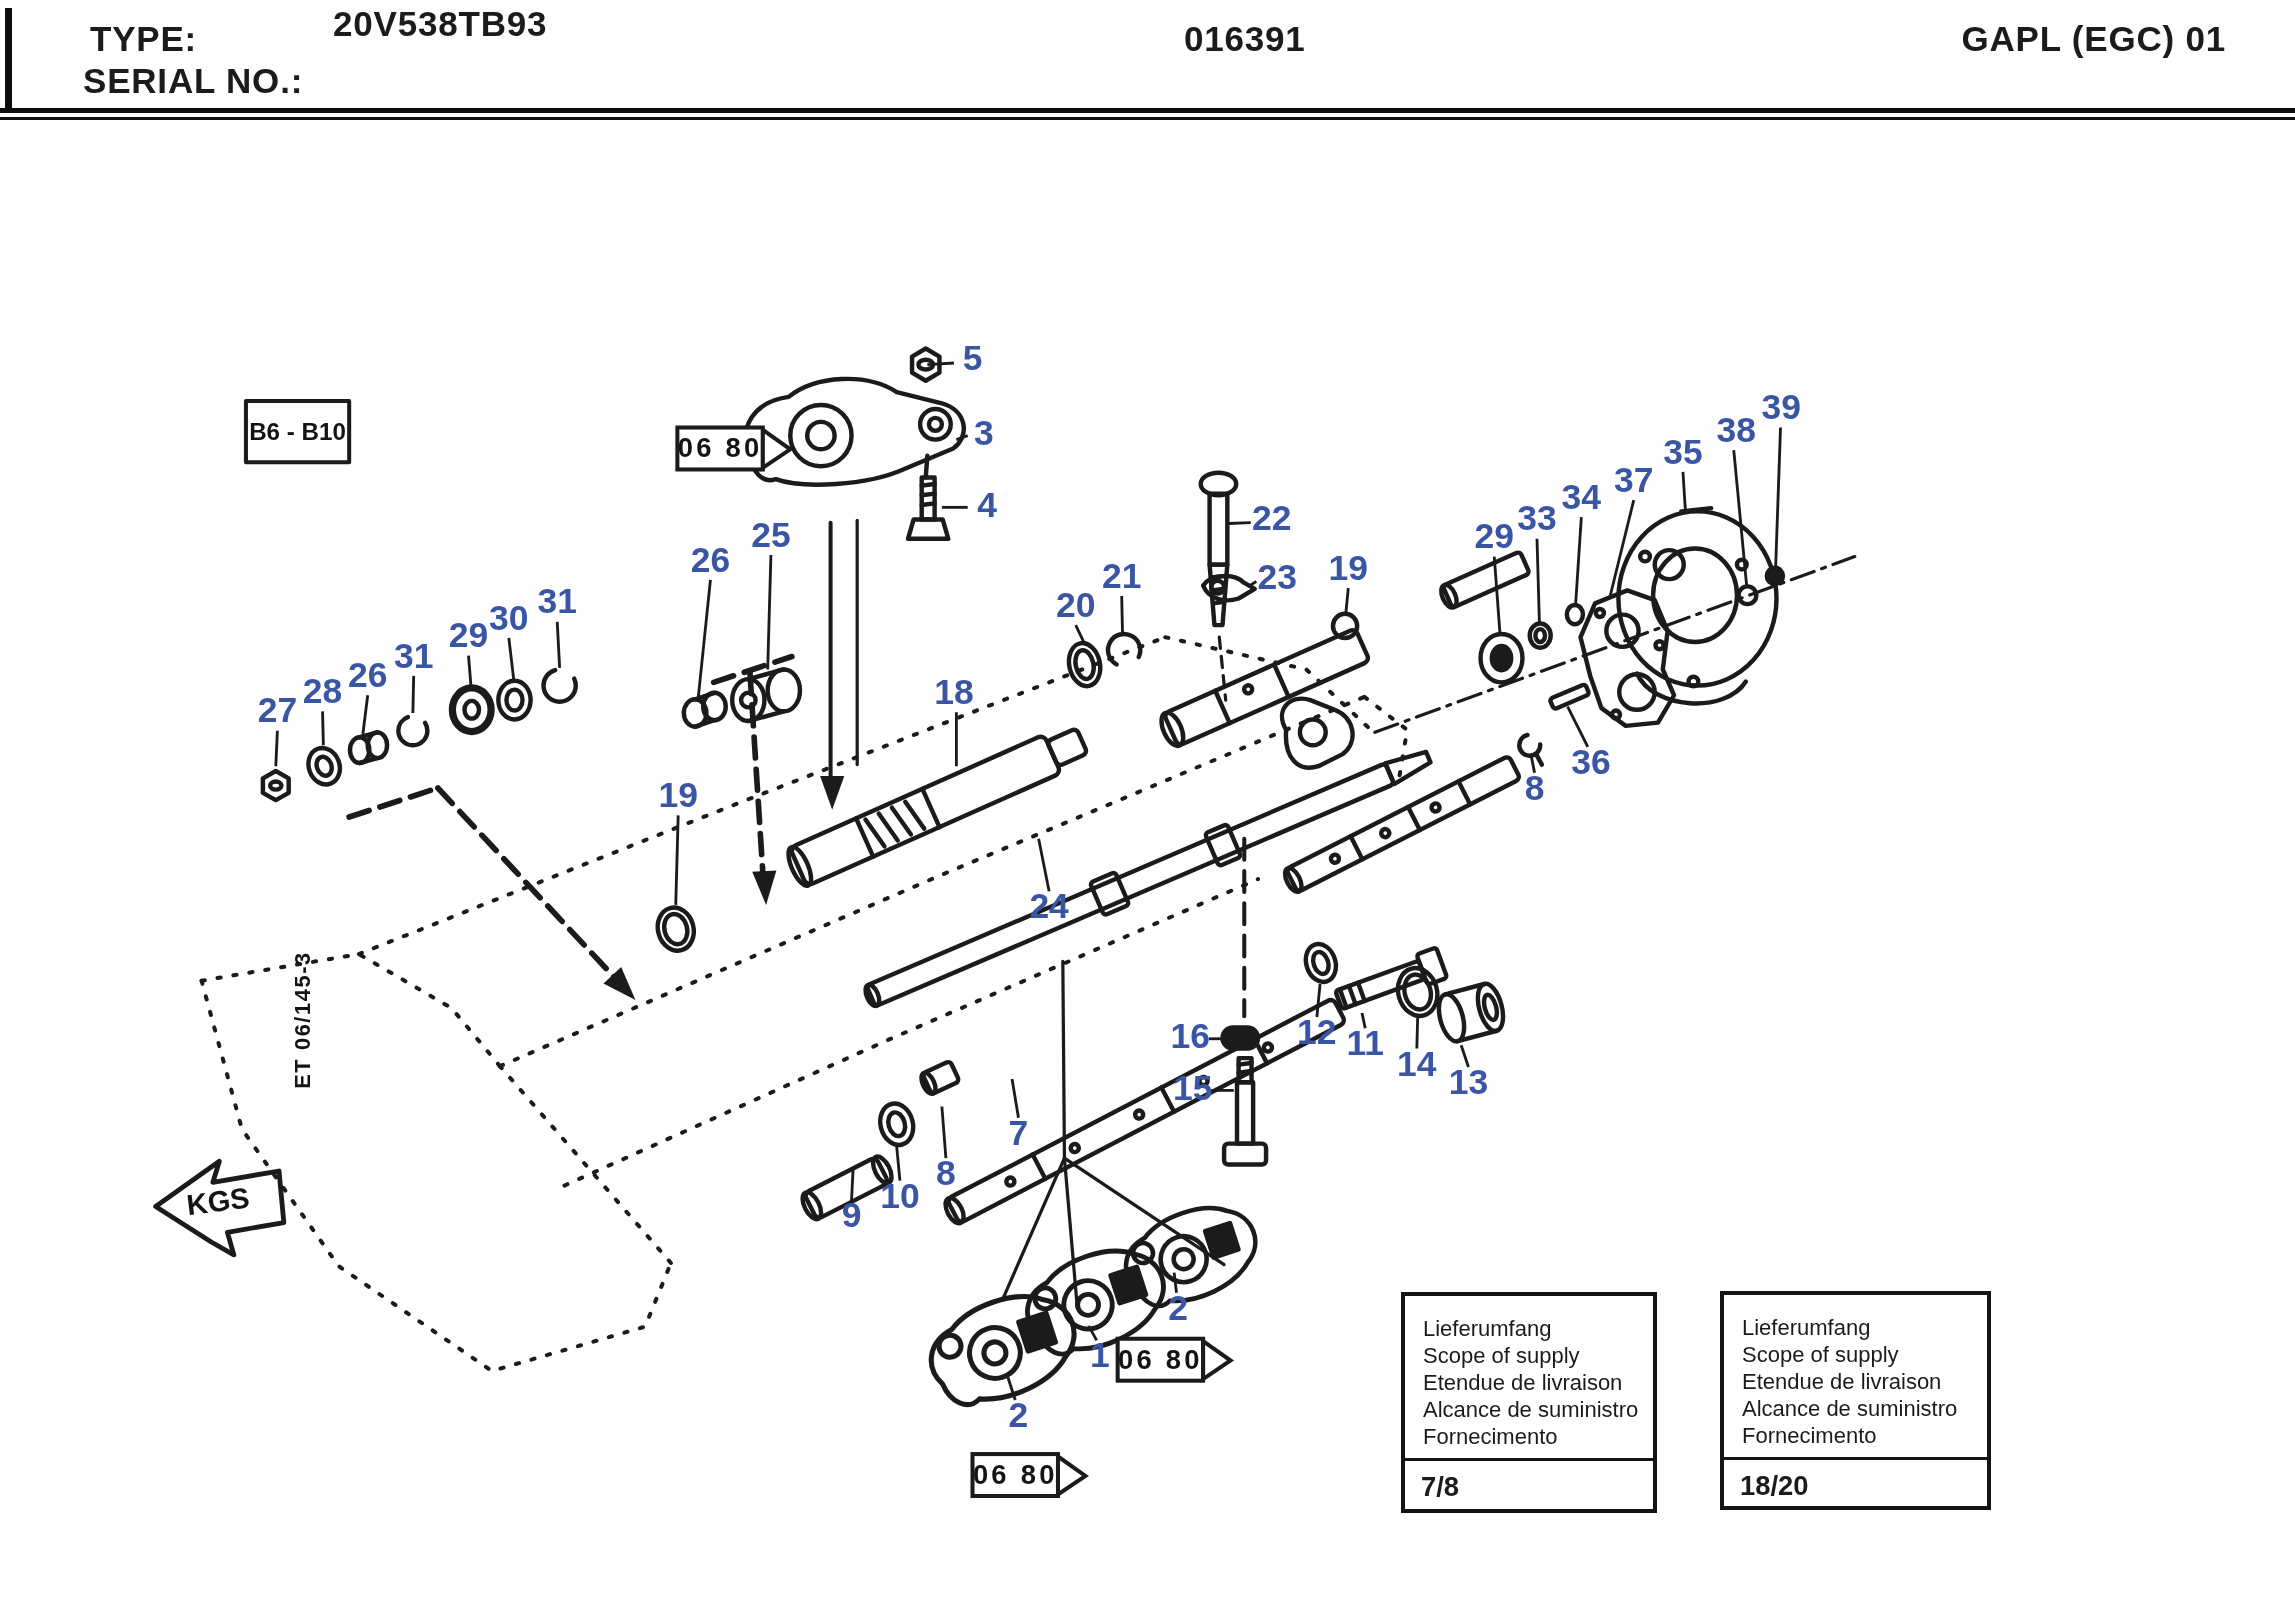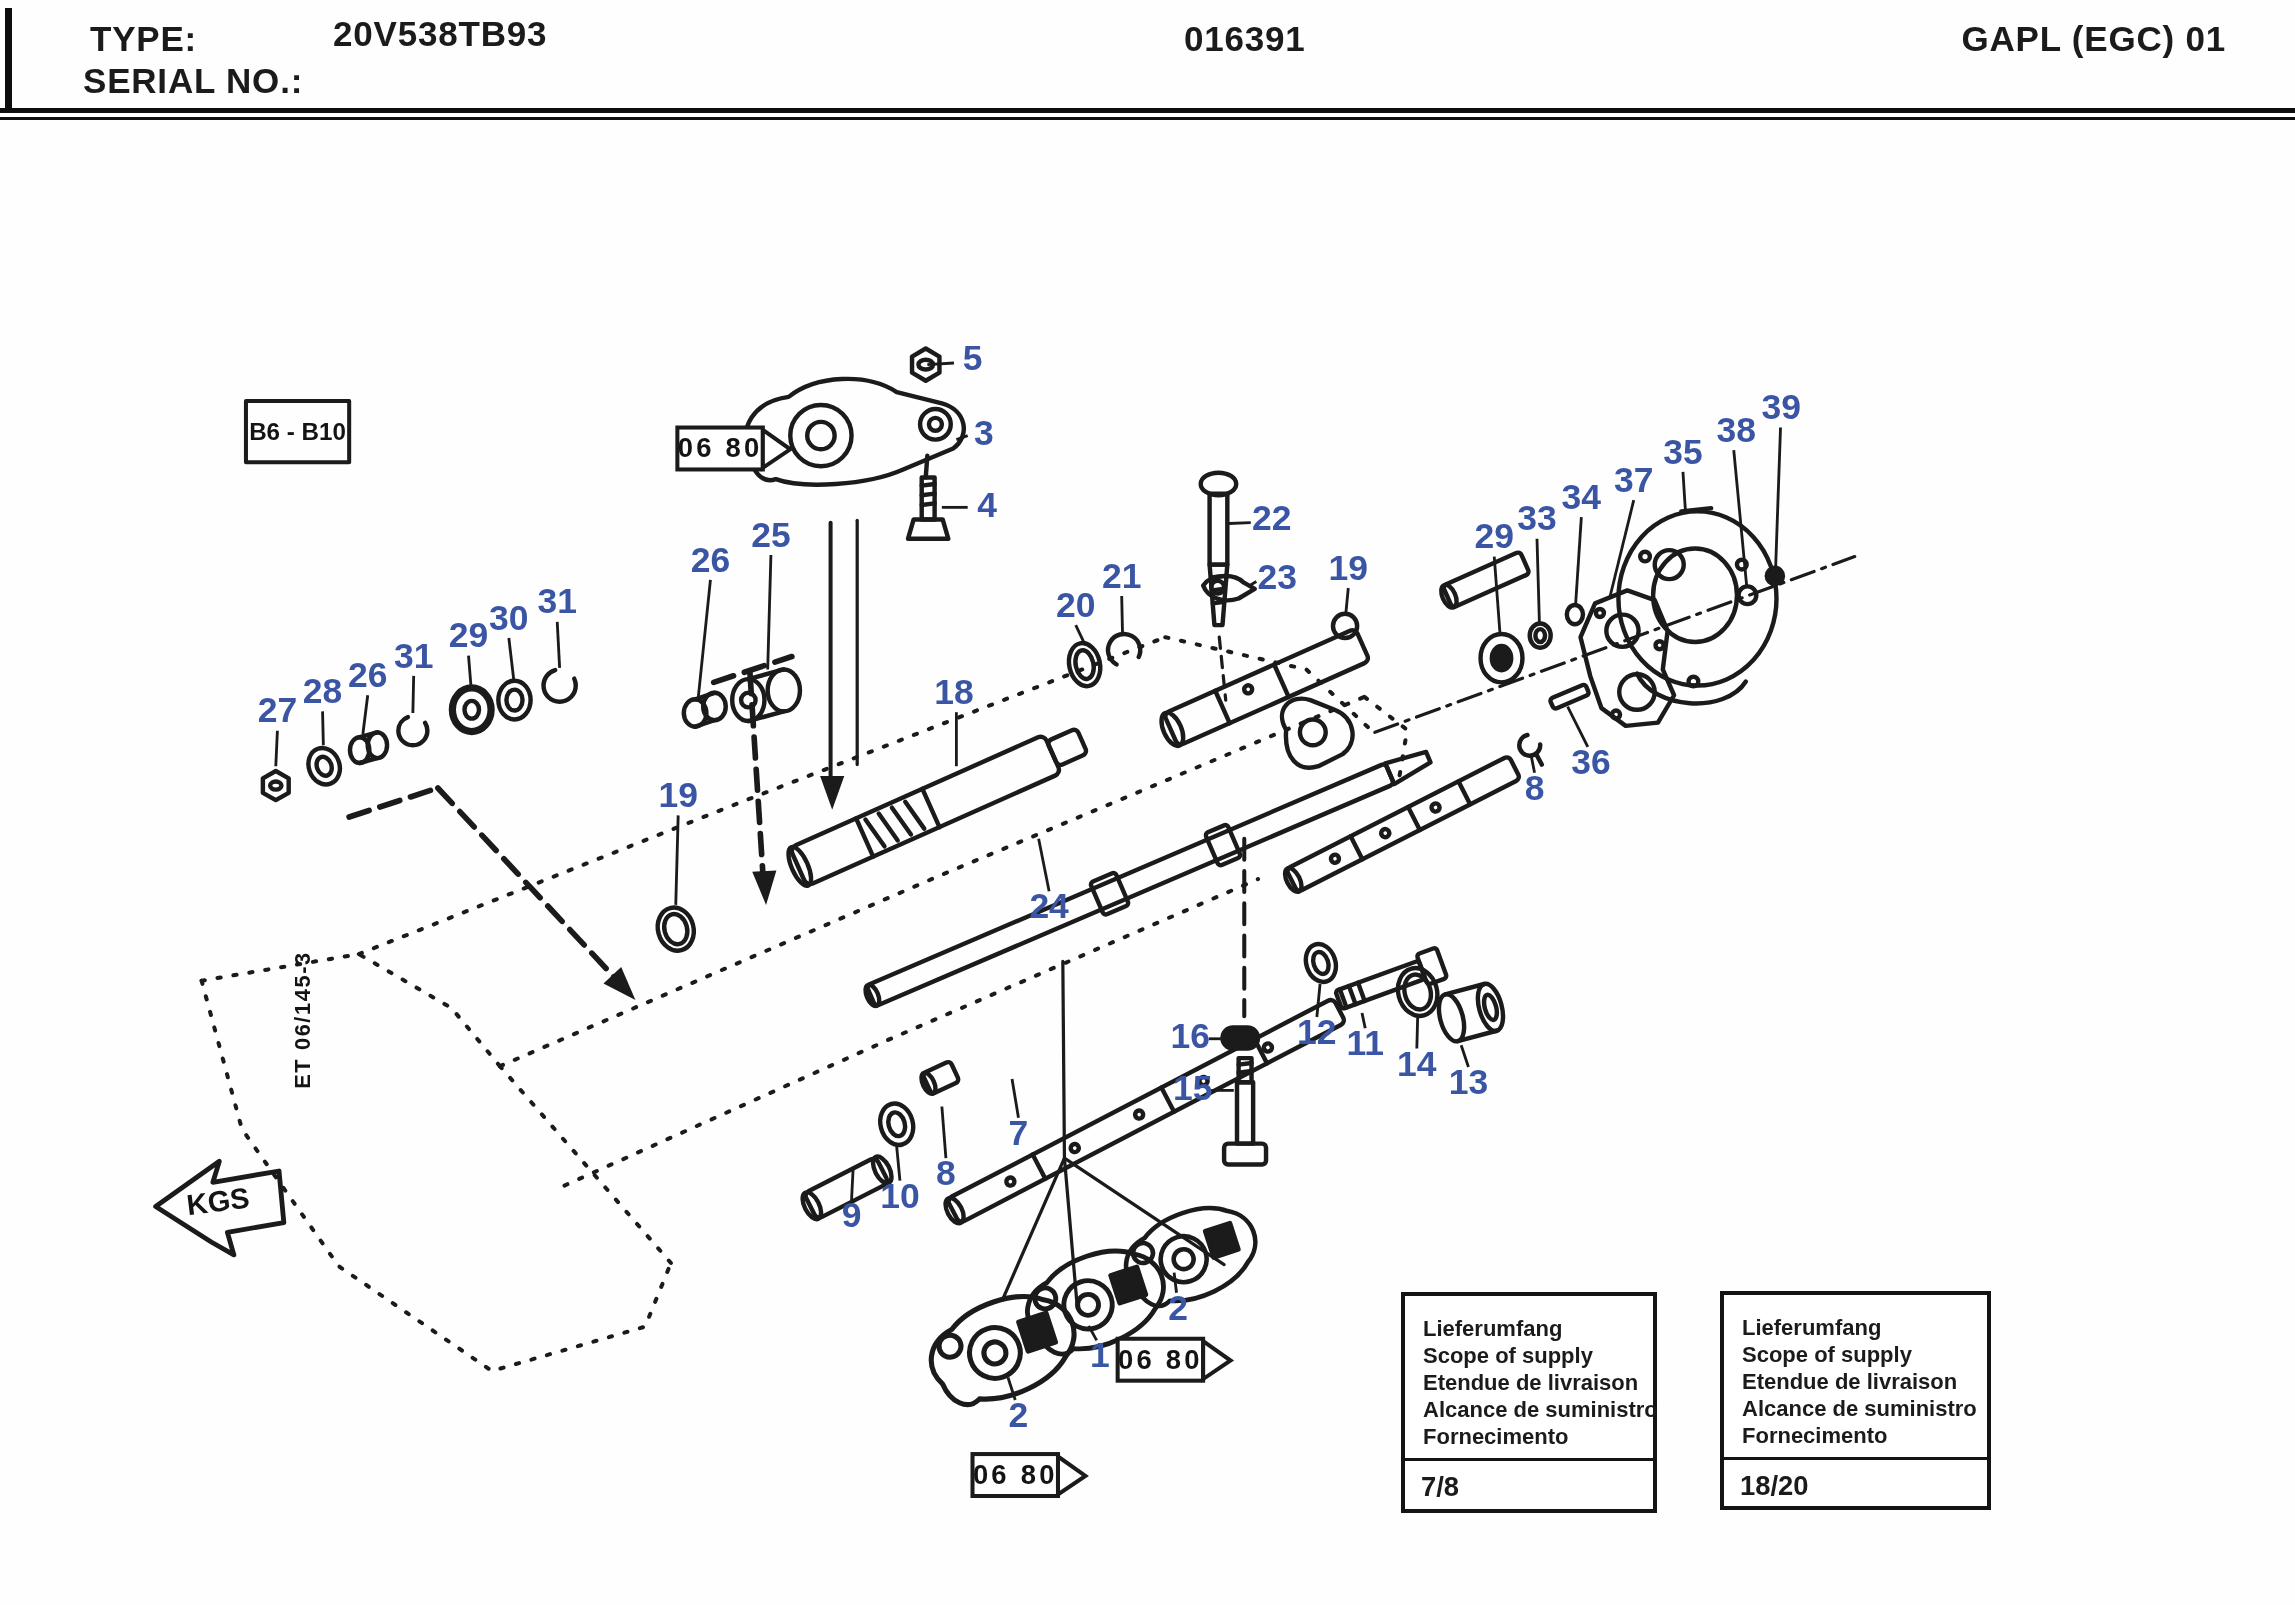--- a/index.html
+++ b/index.html
@@ -9,31 +9,31 @@
   .hdr-text{position:absolute;font-weight:bold;font-size:35px;letter-spacing:0.8px;white-space:nowrap;}
   .rule{position:absolute;left:0;width:2295px;background:#0d0d0d;}
   .rule1{top:108px;height:4.8px;}
   .rule2{top:117px;height:3.2px;}
   .scan-mark{position:absolute;left:4.8px;top:8px;width:7.3px;height:103px;background:#0d0d0d;}
   
   svg.diagram{position:absolute;left:0;top:0;}
   .ink{stroke:var(--ink,#1b1b1b);fill:none;stroke-linecap:round;stroke-linejoin:round;}
   
   .supply-box{position:absolute;border:4px solid #141414;background:#fff;box-sizing:border-box;display:flex;flex-direction:column;}
-  .supply-lines{flex:1;padding:19.4px 9.7px 8px 18px;font-weight:bold;font-size:22px;line-height:27px;white-space:nowrap;}
+  .supply-lines{flex:1;padding:19.4px 9.7px 8px 18px;font-weight:normal;font-size:22px;line-height:27px;white-space:nowrap;}
   .supply-pages{border-top:3.2px solid #141414;padding:9.7px 0 8px 16px;font-weight:bold;font-size:27.4px;height:53px;box-sizing:border-box;}
 </style>
 </head>
 <body>
 
 <div class="page">
 
   <div class="scan-mark"></div>
   <div class="hdr-text" style="left:90px;top:19.4px">TYPE:</div>
-  <div class="hdr-text" style="left:333px;top:14px">20V538TB93</div>
+  <div class="hdr-text" style="left:333px;top:4px">20V538TB93</div>
   <div class="hdr-text" style="left:1184px;top:19.4px">016391</div>
   <div class="hdr-text" style="right:69px;top:19.4px">GAPL (EGC) 01</div>
   <div class="hdr-text" style="left:83px;top:61px">SERIAL NO.:</div>
   <div class="rule rule1"></div>
   <div class="rule rule2"></div>
 
   <svg class="diagram" width="2295" height="1605" viewBox="0 0 2846 1990">
 
     <g class="ink" stroke-width="5" stroke-dasharray="4 16">
       <polyline points="445,1183 905,1000 1445,790"></polyline>

